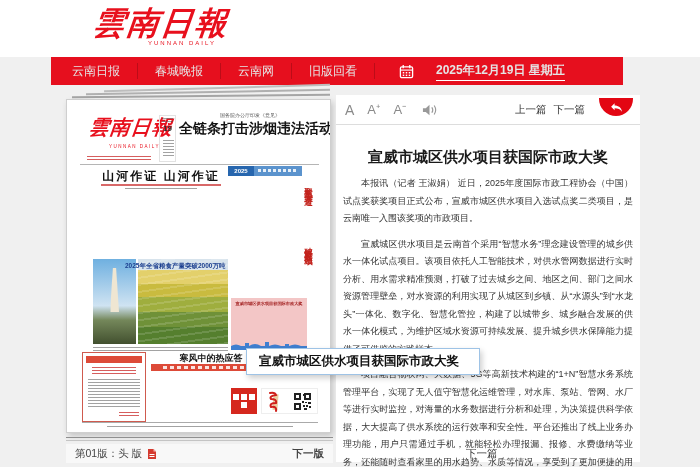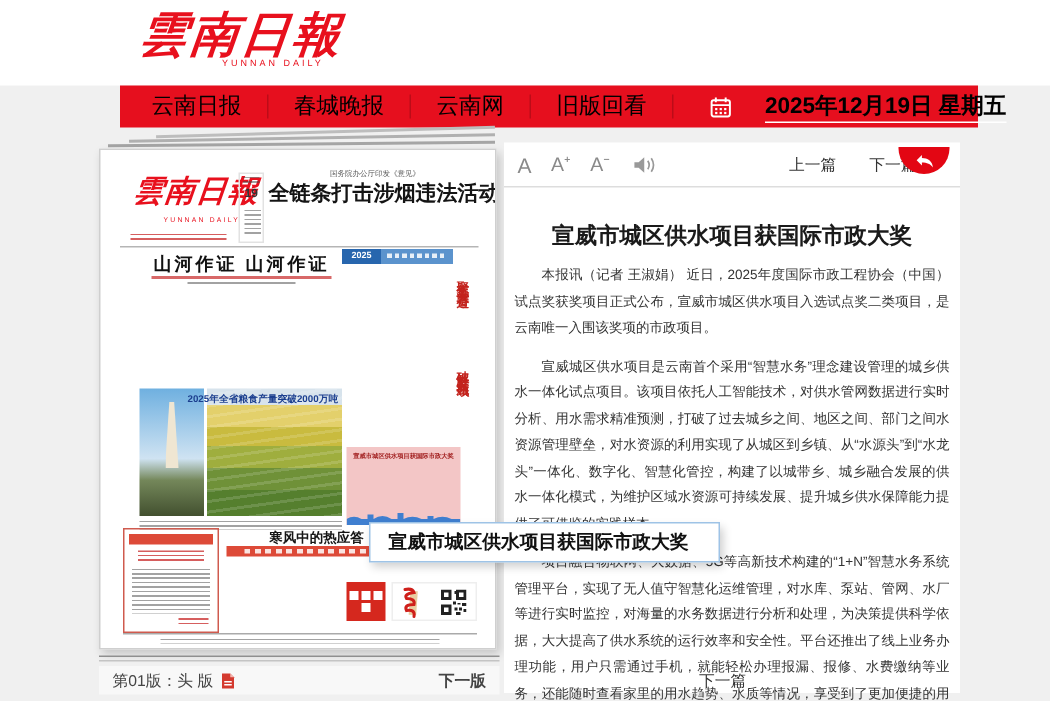--- a/index.html
+++ b/index.html
@@ -6,22 +6,22 @@
   *{box-sizing:border-box;}
   #canvas{position:relative;width:700px;height:467px;background:#f0f0f0;overflow:hidden;
           font-family:"Liberation Sans",sans-serif;}
   
   .header{position:absolute;left:0;top:0;width:700px;height:57px;background:#fff;}
   .logo{position:absolute;left:93px;top:4px;}
   .logo-title{font-family:"DejaVu Serif",serif;font-style:italic;font-weight:bold;
               font-size:32px;color:#e8101d;letter-spacing:2px;transform:skewX(-6deg);line-height:38px;}
   .logo-sub{font-size:6px;color:#e8101d;letter-spacing:2px;margin-left:55px;margin-top:-2px;}
   
-  .nav{position:absolute;left:80px;top:57px;width:572px;height:28px;background:#e60f1e;
-       display:flex;align-items:center;color:#000000;font-size:15px;padding-left:4px;}
+  .nav{position:absolute;left:51px;top:57px;width:572px;height:28px;background:#e60f1e;
+       display:flex;align-items:center;color:#e5e5e5;font-size:12px;padding-left:4px;}
   .nav-item{padding:0 17px;line-height:16px;border-right:1px solid rgba(0,0,0,.18);cursor:pointer;white-space:nowrap;}
   .nav-cal{margin-left:24px;display:flex;align-items:center;}
   .nav-date{margin:0 16px 0 22px;border-bottom:1px solid #fff;padding-bottom:1px;white-space:nowrap;font-weight:bold;}
   
   .ft{background-image:repeating-linear-gradient(to bottom,rgba(70,70,70,.5) 0,rgba(70,70,70,.5) 1px,transparent 1px,transparent 3px);}
   .ft-red{background-image:repeating-linear-gradient(to bottom,rgba(200,40,40,.75) 0,rgba(200,40,40,.75) 1px,transparent 1px,transparent 3px);}
   .ft-pink{background-image:repeating-linear-gradient(to bottom,rgba(185,85,85,.6) 0,rgba(185,85,85,.6) 1px,transparent 1px,transparent 3px);}
   .cols{display:flex;gap:4px;}
   .cols>div{flex:1;}
   
@@ -100,21 +100,21 @@
   .thumb-footer{position:absolute;left:66px;top:444px;width:267px;height:19px;background:#f8f8f8;
                 display:flex;align-items:center;font-size:10.5px;color:#444;padding:0 9px;}
   .pdf-icon{margin-left:5px;display:flex;}
   .next-page{margin-left:auto;cursor:pointer;font-weight:bold;}
   
   .panel{position:absolute;left:336px;top:95px;width:304px;height:367px;background:#fff;}
   .toolbar{display:flex;align-items:center;height:30px;border-bottom:1px solid #ddd;padding:0 9px;}
   .tb-a{color:#8a8a8a;margin-right:13px;cursor:pointer;line-height:14px;}
   .tb-a1{font-size:14px;} .tb-a2,.tb-a3{font-size:13px;}
   .tb-speaker{display:flex;margin-left:2px;cursor:pointer;}
-  .tb-links{margin-left:auto;margin-right:20px;display:flex;gap:22px;font-size:10.5px;color:#333;}
+  .tb-links{margin-left:auto;margin-right:46px;display:flex;gap:7px;font-size:10.5px;color:#333;}
   .tb-links span{cursor:pointer;}
   .back-btn{position:absolute;left:263px;top:3px;width:34px;height:18px;background:#e30613;
             border-radius:0 0 17px 17px;display:flex;align-items:center;justify-content:center;cursor:pointer;z-index:5;}
   .art-title{margin:23px 7px 2px;text-align:center;font-size:15px;font-weight:bold;color:#1a1a1a;}
   .art-body{padding:0 7px;}
   .art-body p{font-size:9px;line-height:17.5px;color:#333;text-align:justify;text-indent:2em;margin:8px 0;}
   .bottom-next{position:absolute;left:466px;top:447px;font-size:10.5px;color:#333;cursor:pointer;}
   
   .tooltip{position:absolute;left:246px;top:348px;width:234px;height:27px;background:#fff;
            border:1px solid #9ec3e6;box-shadow:2px 3px 6px rgba(0,0,0,.2);z-index:40;

